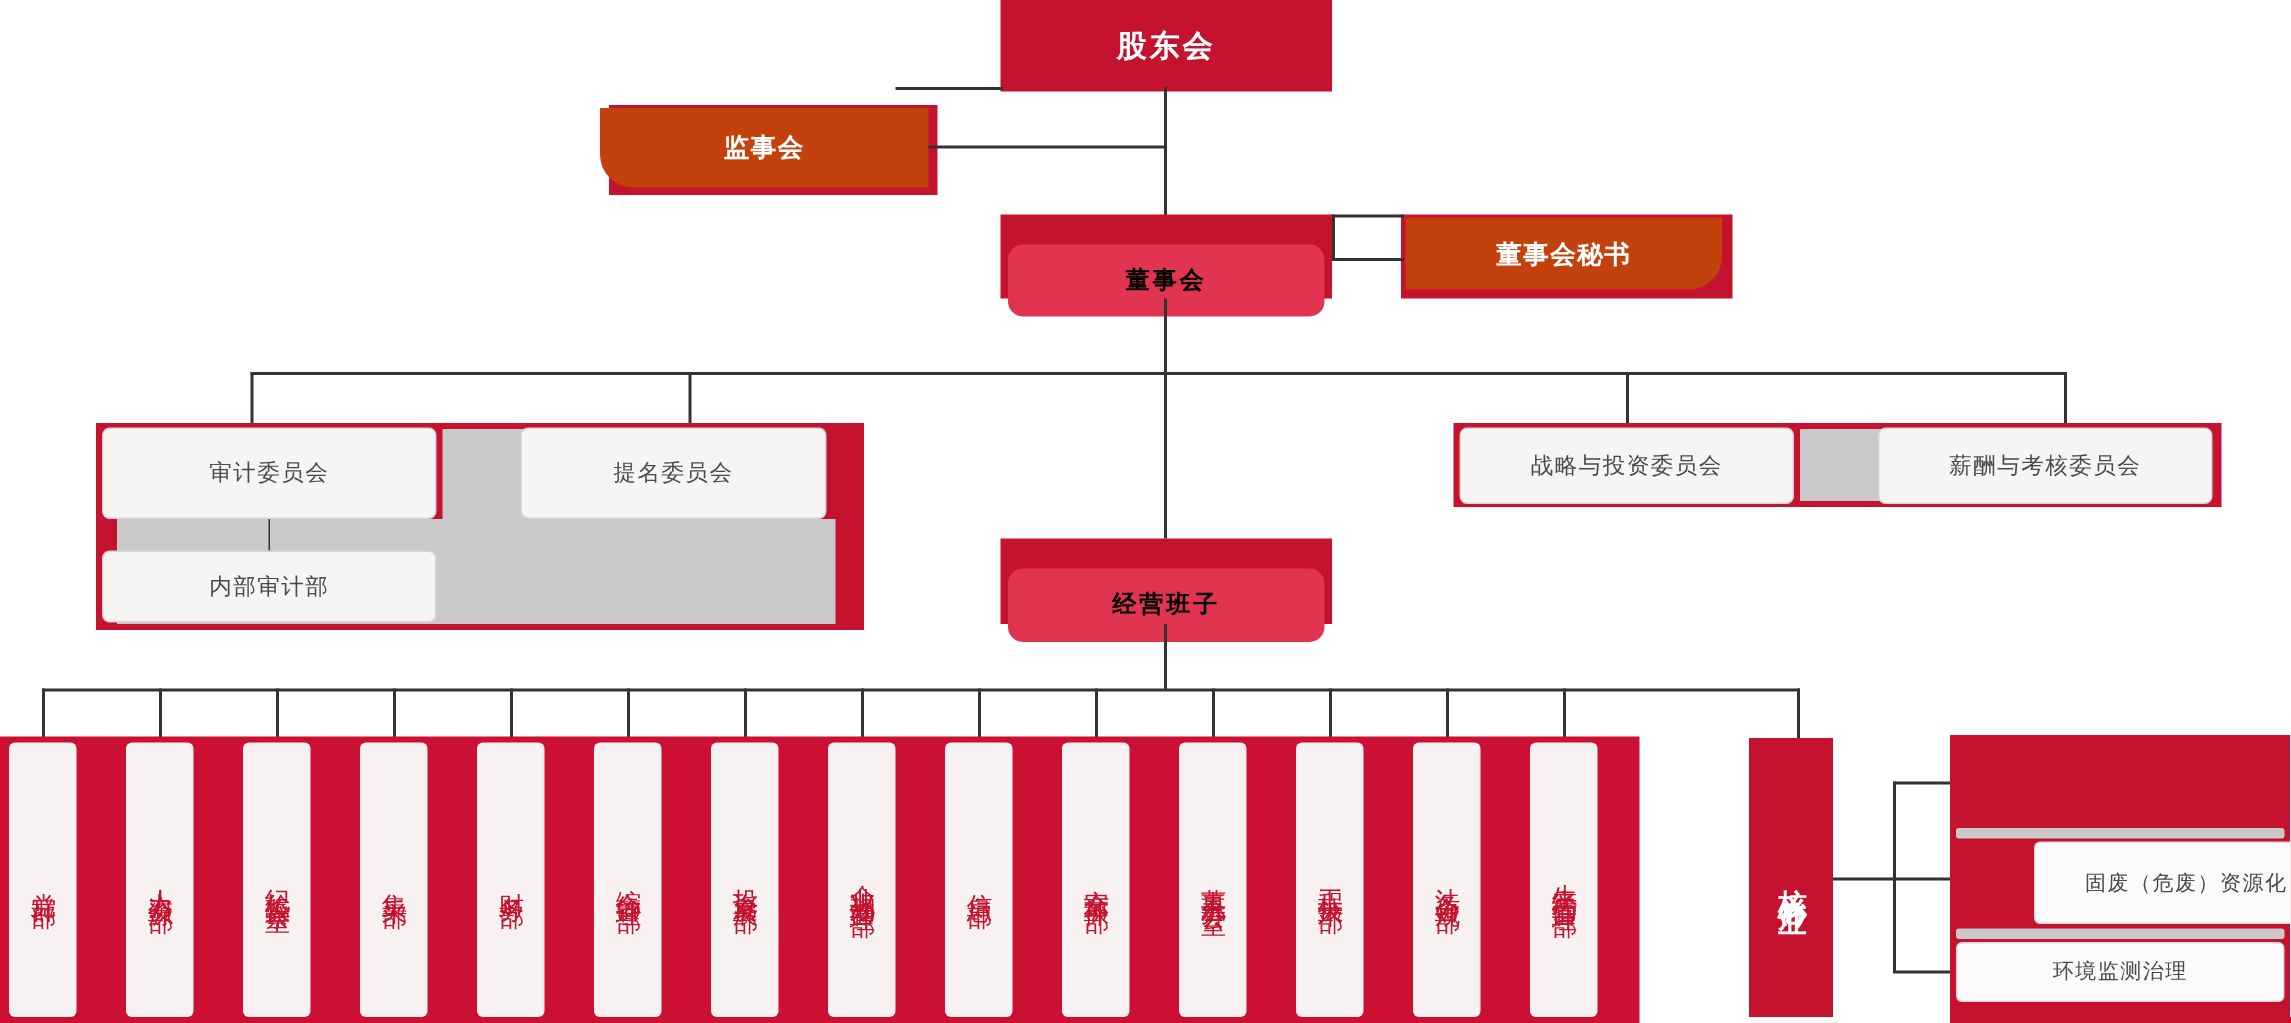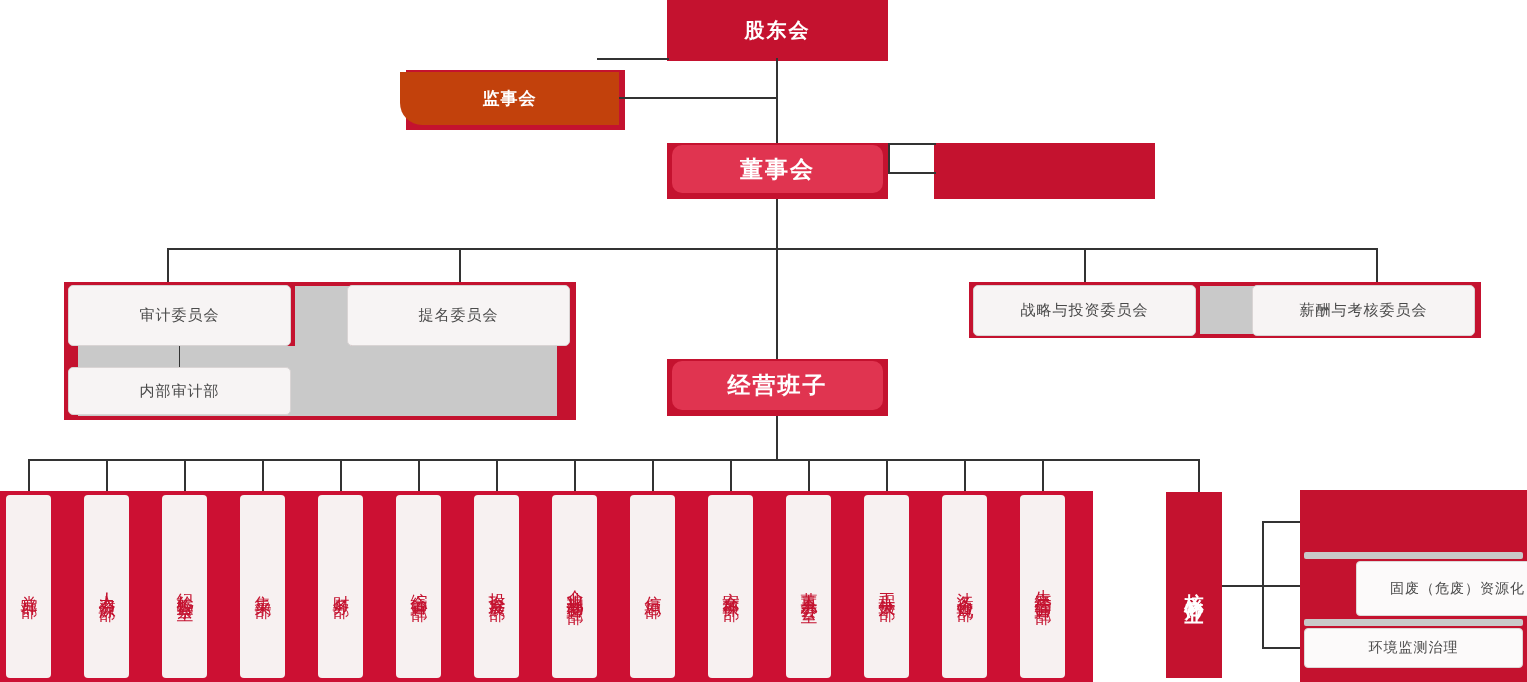--- a/index.html
+++ b/index.html
@@ -51,24 +51,25 @@
     letter-spacing:1px;
   }
   .tile-gray{
     background:#c2410c;
     color:#ffffff;
     font-weight:bold;
     font-size:17px;
   }
   .tile-pink{
     background:#E03450;
-    color:#ffffff;
+    color:#000000;
     font-weight:bold;
-    font-size:23px;
+    font-size:16px;
     letter-spacing:2px;
+    margin-top:18px;
   }
   .tile-white{
     background:#F7F4F4;
     border:1px solid #d9d4d4;
     color:#4a4a4a;
     font-size:15px;
     letter-spacing:1px;
   }
   .tile-grayfill{
     background:#C9C9C9;
@@ -167,20 +168,23 @@
   </div>
 
   <div class="line hline" style="left:619px;top:97px;width:159px;height:2px;"></div>
 
   <div class="redframe" style="left:667px;top:143px;width:221px;height:56px;"></div>
   <div class="tile tile-pink r-all" style="left:672px;top:145px;width:211px;height:48px;">
     <span>董事会</span>
   </div>
 
   <div class="redframe" style="left:934px;top:143px;width:221px;height:56px;"></div>
+  <div class="tile tile-gray r-br" style="left:937px;top:145px;width:211px;height:48px;">
+    <span>董事会秘书</span>
+  </div>
 
   <div class="line hline" style="left:888px;top:143px;width:48px;height:2px;"></div>
   <div class="line vline" style="left:888px;top:143px;width:2px;height:31px;"></div>
   <div class="line hline" style="left:888px;top:172px;width:48px;height:2px;"></div>
 
   <div class="line vline" style="left:776px;top:199px;width:2px;height:160px;"></div>
 
   <div class="line hline" style="left:167px;top:248px;width:1211px;height:2px;"></div>
   <div class="line vline" style="left:167px;top:248px;width:2px;height:34px;"></div>
   <div class="line vline" style="left:459px;top:248px;width:2px;height:34px;"></div>
@@ -188,21 +192,21 @@
   <div class="line vline" style="left:1376px;top:248px;width:2px;height:34px;"></div>
 
   <div class="redframe" style="left:64px;top:282px;width:512px;height:138px;"></div>
 
   <div class="tile tile-grayfill" style="left:295px;top:286px;width:56px;height:60px;"></div>
   <div class="tile tile-grayfill" style="left:78px;top:346px;width:479px;height:70px;"></div>
 
   <div class="tile tile-white r-sm" style="left:68px;top:285px;width:223px;height:61px;">
     <span>审计委员会</span>
   </div>
-  <div class="tile tile-white r-sm" style="left:347px;top:285px;width:223px;height:61px;align-items:center;">
+  <div class="tile tile-white r-sm" style="left:347px;top:285px;width:204px;height:61px;align-items:center;">
     <span>提名委员会</span>
   </div>
 
   <div class="line vline" style="left:179px;top:346px;width:1px;height:22px;"></div>
   <div class="tile tile-white r-sm" style="left:68px;top:367px;width:223px;height:48px;">
     <span>内部审计部</span>
   </div>
 
   <div class="redframe" style="left:969px;top:282px;width:512px;height:56px;"></div>
   <div class="tile tile-grayfill" style="left:1200px;top:286px;width:56px;height:48px;"></div>

